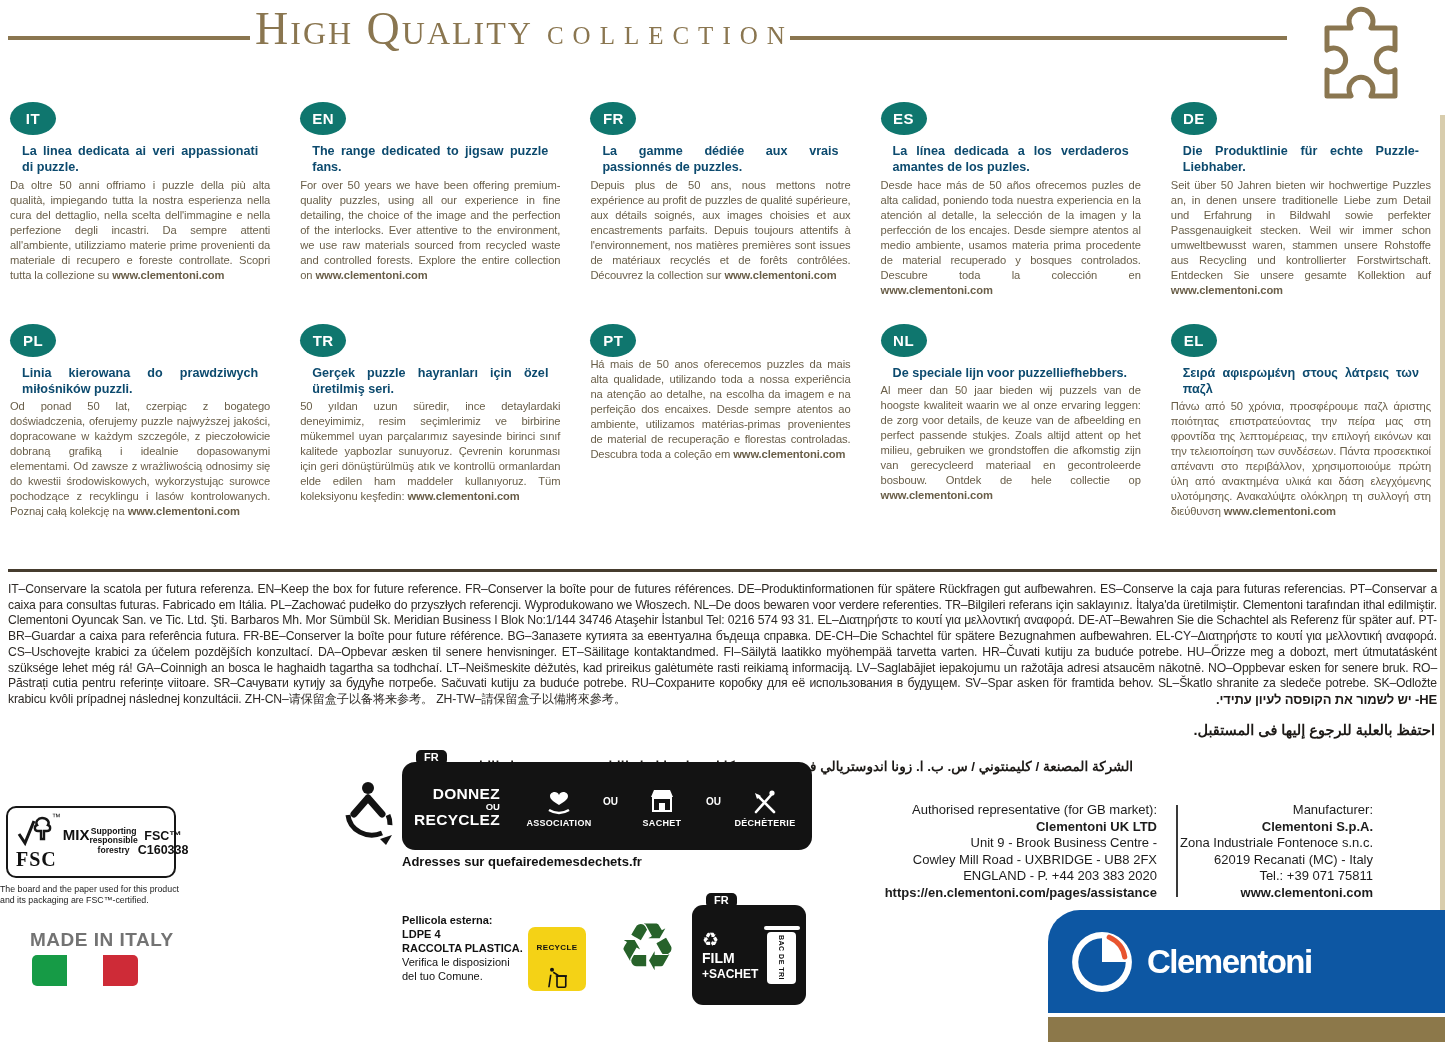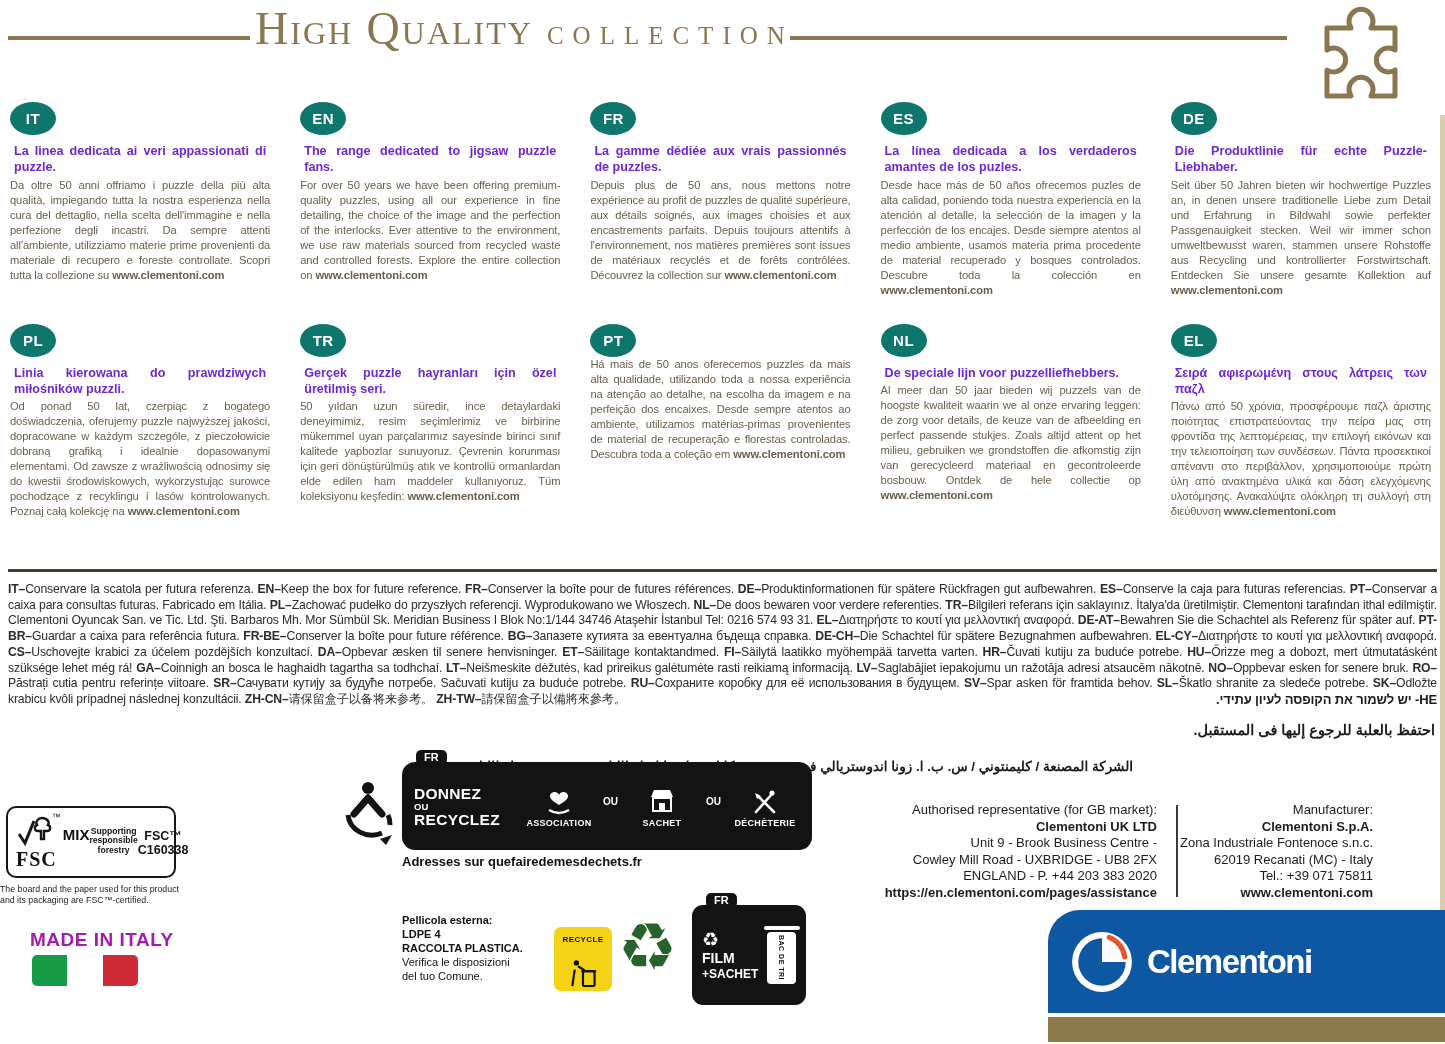--- a/index.html
+++ b/index.html
@@ -11,62 +11,62 @@
   .hdr-line.l{left:8px;top:36px;width:242px}
   .hdr-line.r{left:790px;top:36px;width:497px}
   .hdr-title{position:absolute;left:255px;top:2px;width:530px;text-align:center;color:#8a7650;font-family:"Liberation Serif",serif;white-space:nowrap}
   .t-main{font-variant:small-caps;font-size:46px;letter-spacing:2px}
   .t-sub{font-variant:small-caps;font-size:35px;letter-spacing:9px;margin-left:10px}
   .puzzle{position:absolute;left:1305px;top:4px}
 
   
   .grid{position:absolute;top:102px;left:10px;right:14px;display:grid;grid-template-columns:repeat(5,1fr);column-gap:30px;row-gap:26px}
   .badge{display:inline-flex;align-items:center;justify-content:center;width:46px;height:33px;border-radius:50%;background:#0f766e;color:#fff;font-weight:bold;font-size:15px;letter-spacing:.5px}
-  .lang h3{margin:8px 4px 2px;font-size:12.6px;line-height:1.3;color:#6d28d9;text-align:justify}
+  .lang h3{margin:8px 12px 2px;font-size:12.6px;line-height:1.3;color:#0c4a6e;text-align:justify}
   .lang p{font-size:11.2px;line-height:1.34;letter-spacing:-.1px;text-align:justify;color:#695e48}
   .lnk{font-weight:bold}
 
   
   .divider{position:absolute;left:8px;right:8px;top:569px;border-top:3px solid #463c2e}
   .fineprint{position:absolute;left:8px;right:8px;top:582px;height:126px;font-size:12.2px;line-height:15.7px;letter-spacing:-.15px;text-align:justify;color:#2e2a26}
-  .fineprint b{font-weight:700}
+  .fineprint b{font-weight:400}
   .hebrew{position:absolute;right:0;bottom:0;direction:rtl;font-size:13px;font-weight:700;color:#1d1a17;background:#fff;padding-left:8px}
   .ar-keep{position:absolute;top:722px;right:10px;direction:rtl;font-size:14.5px;font-weight:700;color:#1d1a17}
   .ar-made{position:absolute;top:758px;right:312px;display:flex;gap:34px;direction:rtl;font-size:13.5px;font-weight:700;color:#1d1a17}
 
   
   .bottom{position:absolute;left:0;right:0;top:755px;height:289px}
 
   .fsc-box{position:absolute;left:6px;top:51px;width:170px;height:72px;border:2.5px solid #161616;border-radius:10px;background:#fff;display:flex;align-items:center;gap:6px;padding:5px 8px;color:#111}
   .fsc-left{position:relative;display:flex;flex-direction:column;align-items:center;width:62px}
   .fsc-word{font-family:"Liberation Serif",serif;font-weight:bold;font-size:20px;letter-spacing:1px;line-height:1}
   .fsc-tm{position:absolute;right:-4px;top:-3px;font-size:9px}
   .fsc-right{flex:1;text-align:center;display:flex;line-height:1.1}
   .fsc-mix{font-size:15px;font-weight:800}
   .fsc-sup{font-size:8.6px;font-weight:700}
   .fsc-cert{font-size:12.5px;font-weight:800;margin-top:3px}
   .fsc-caption{position:absolute;left:0;top:129px;width:188px;font-size:8.8px;line-height:1.25;color:#222}
-  .mii{position:absolute;left:30px;top:174px;font-size:19px;font-weight:800;color:#a21caf;letter-spacing:.5px}
+  .mii{position:absolute;left:30px;top:174px;font-size:19px;font-weight:800;color:#737373;letter-spacing:.5px}
   .flag{position:absolute;left:32px;top:200px;width:106px;height:31px;display:flex;border-radius:5px;overflow:hidden}
   .flag div{flex:1}
 
   .triman{position:absolute;left:340px;top:24px}
   .donnez{position:absolute;left:402px;top:7px;width:410px;height:88px;background:#131313;border-radius:13px;display:flex;align-items:center;gap:9px;padding:10px 12px 8px;color:#fff}
   .fr-tab{position:absolute;top:-12px;left:14px;background:#131313;color:#fff;font-size:11px;font-weight:800;padding:1px 8px 2px;border-radius:5px}
-  .dz-col{text-align:left;line-height:1.05;margin-right:15px}
+  .dz-col{text-align:right;line-height:1.05;margin-right:15px}
   .dz-big{font-size:15.5px;font-weight:800;letter-spacing:.3px}
   .dz-ou{font-size:9.5px;font-weight:700}
   .opt{display:flex;flex-direction:column;align-items:center;gap:3px;flex:1}
   .opt-label{font-size:9px;font-weight:800;letter-spacing:.3px;white-space:nowrap}
   .sep-ou{font-size:10px;font-weight:800;margin-top:-12px}
   .adresses{position:absolute;left:402px;top:99px;width:410px;text-align:left;font-size:13px;font-weight:700;color:#111}
 
   .pellicola{position:absolute;left:402px;top:158px;width:145px;font-size:11px;line-height:1.28;color:#111}
   .pellicola .b{font-weight:800}
-  .recycle-y{position:absolute;left:554px;top:172px;width:58px;height:64px;background:#f4d216;border-radius:7px;display:flex;flex-direction:column;align-items:center;padding-top:8px;gap:14px}
+  .recycle-y{position:absolute;left:528px;top:172px;width:58px;height:64px;background:#f4d216;border-radius:7px;display:flex;flex-direction:column;align-items:center;padding-top:16px;gap:14px}
   .recycle-y span{font-size:8px;font-weight:900;color:#111;letter-spacing:.4px}
   .mobius{position:absolute;left:618px;top:160px;font-size:66px;line-height:1;color:#27622a;font-family:"DejaVu Sans",sans-serif}
   .film{position:absolute;left:692px;top:150px;width:114px;height:100px;background:#131313;border-radius:11px;display:flex;align-items:center;gap:9px;padding:10px;color:#fff}
   .film-l{display:flex;flex-direction:column;line-height:1.05;gap:2px}
   .film-rec{font-size:19px;line-height:1;font-family:"DejaVu Sans",sans-serif}
   .film-t1{font-size:14px;font-weight:800}
   .film-t2{font-size:12px;font-weight:800}
   .bin{position:relative;width:30px;height:52px;background:#fff;border-radius:4px;display:flex;align-items:center;justify-content:center;margin-top:6px}
   .bin:before{content:"";position:absolute;top:-6px;left:-3px;width:36px;height:4px;background:#fff;border-radius:2px}
   .bin span{writing-mode:vertical-rl;font-size:7px;font-weight:800;color:#111;letter-spacing:.5px}

